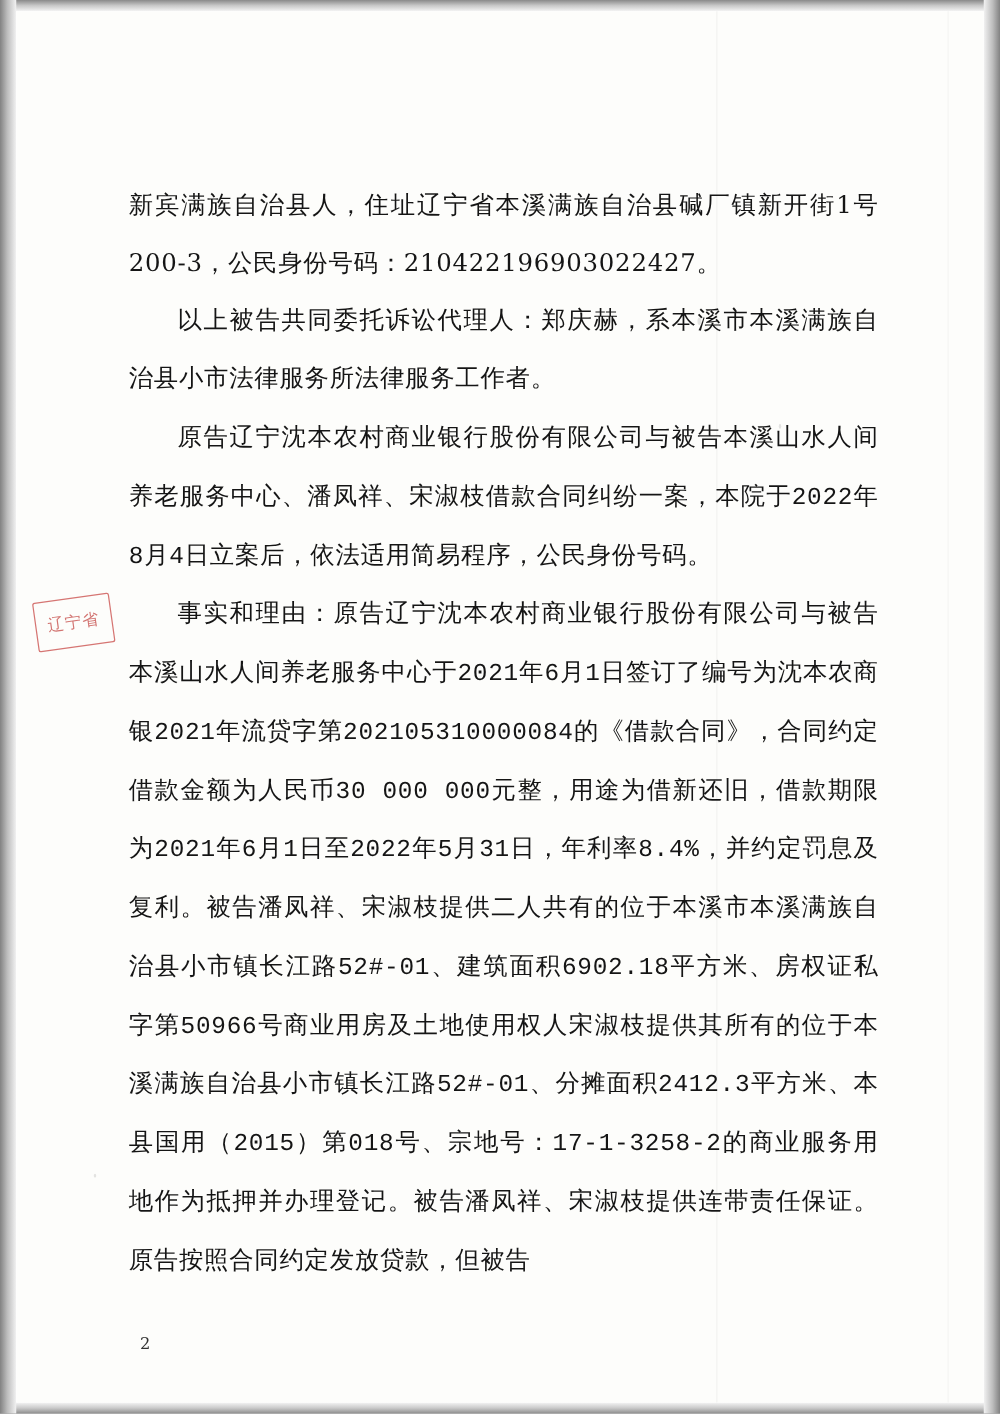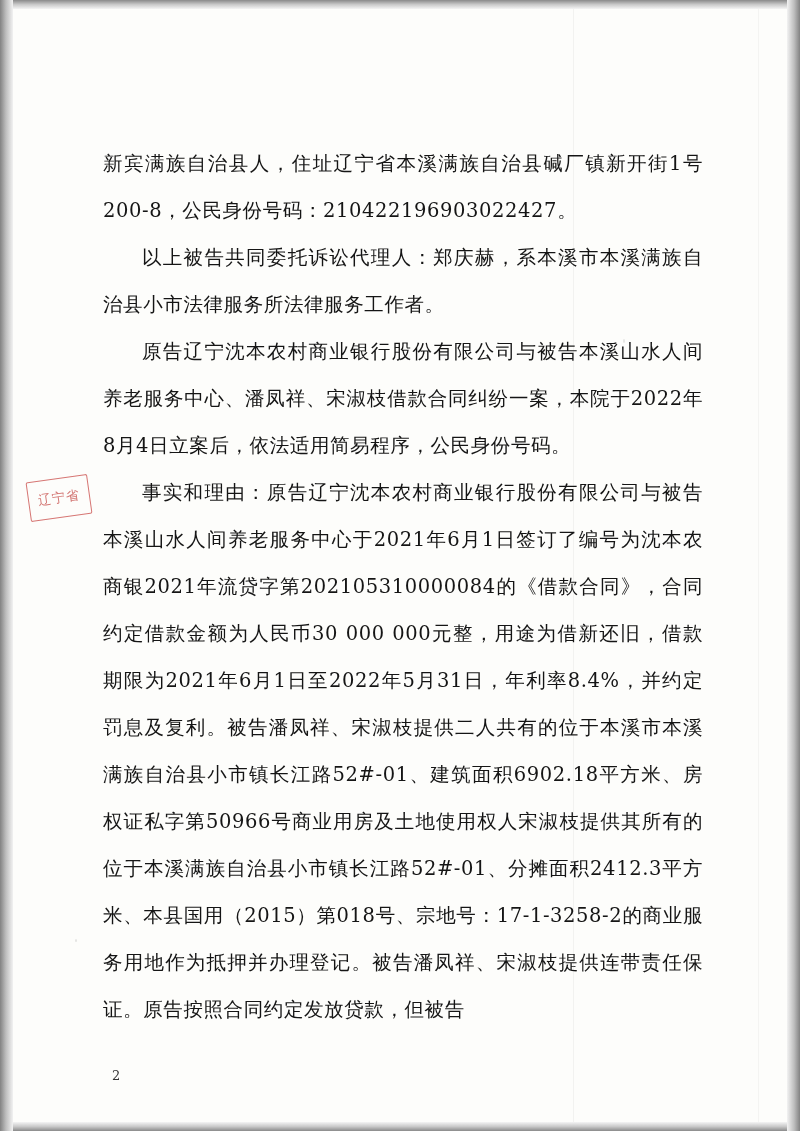--- a/index.html
+++ b/index.html
@@ -69,20 +69,21 @@
     color: #151515;
     letter-spacing: 0.6px;
     text-align: justify;
     text-justify: inter-ideograph;
   }
   .body-text p {
     margin: 0;
   }
   .indent {
     text-indent: 2em;
+    font-family: Liberation Mono, monospace;
   }
 
   
   .seal {
     position: absolute;
     left: 28px;
     top: 478px;
     width: 62px;
     height: 40px;
     transform: rotate(-8deg);
@@ -142,21 +143,21 @@
     <span class="speck" style="left:672px; top:760px; width:2px; height:5px;"></span>
     <span class="speck" style="left:62px; top:930px; width:2px; height:3px;"></span>
   </div>
 
   <div class="seal">
     <div class="seal-box"></div>
     <div class="seal-text">辽宁省</div>
   </div>
 
   <div class="body-text">
-    <p>新宾满族自治县人，住址辽宁省本溪满族自治县碱厂镇新开街1号 200-8，公民身份号码：210422196903022427。</p>
+    <p>新宾满族自治县人，住址辽宁省本溪满族自治县碱厂镇新开街1号 200-3，公民身份号码：210422196903022427。</p>
     <p class="indent">以上被告共同委托诉讼代理人：郑庆赫，系本溪市本溪满族自治县小市法律服务所法律服务工作者。</p>
     <p class="indent">原告辽宁沈本农村商业银行股份有限公司与被告本溪山水人间养老服务中心、潘凤祥、宋淑枝借款合同纠纷一案，本院于2022年8月4日立案后，依法适用简易程序，公民身份号码。</p>
     <p class="indent">事实和理由：原告辽宁沈本农村商业银行股份有限公司与被告本溪山水人间养老服务中心于2021年6月1日签订了编号为沈本农商银2021年流贷字第202105310000084的《借款合同》，合同约定借款金额为人民币30 000 000元整，用途为借新还旧，借款期限为2021年6月1日至2022年5月31日，年利率8.4%，并约定罚息及复利。被告潘凤祥、宋淑枝提供二人共有的位于本溪市本溪满族自治县小市镇长江路52#-01、建筑面积6902.18平方米、房权证私字第50966号商业用房及土地使用权人宋淑枝提供其所有的位于本溪满族自治县小市镇长江路52#-01、分摊面积2412.3平方米、本县国用（2015）第018号、宗地号：17-1-3258-2的商业服务用地作为抵押并办理登记。被告潘凤祥、宋淑枝提供连带责任保证。原告按照合同约定发放贷款，但被告</p>
   </div>
 
   <div class="page-number">2</div>
 
 </div>
 
 </body></html>

